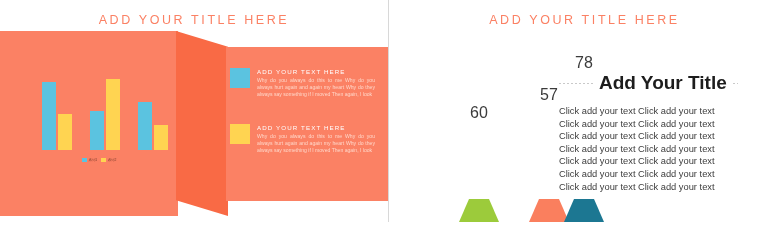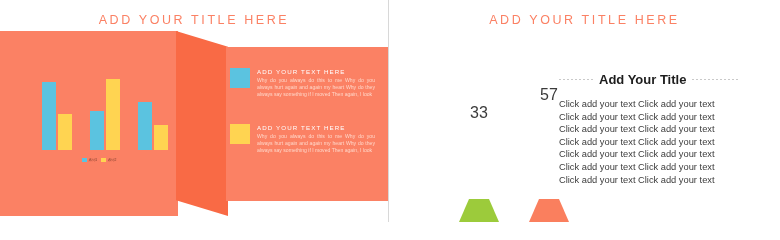--- a/index.html
+++ b/index.html
@@ -68,21 +68,21 @@
   .r-val{position:absolute;left:50%;transform:translateX(-50%);
          color:#3b3b3b;font-size:16px;white-space:nowrap;}
 
   
   .r-copy{position:absolute;left:170px;top:72px;width:220px;}
   .r-copy-head{position:relative;display:flex;align-items:center;gap:6px;
                margin-bottom:11px;}
   .r-rule{flex:1 1 auto;height:1px;
           background:repeating-linear-gradient(to right,#c9c9c9 0 2px,transparent 2px 4px);}
   .r-rule.short{flex:0 0 34px;}
-  .r-copy-title{font-size:13px;font-weight:bold;color:#1d1d1d;
+  .r-copy-title{font-size:19px;font-weight:bold;color:#1d1d1d;
                 white-space:nowrap;}
   .r-copy-body{color:#3c3c3c;font-size:9.3px;line-height:12.6px;
                white-space:nowrap;}
 </style>
 </head>
 <body>
 
 <div class="stage">
 
   <div class="slide-left">
@@ -137,38 +137,46 @@
   <div class="slide-divider"></div>
 
   <div class="slide-right">
 
     <div class="r-title">ADD  YOUR  TITLE  HERE</div>
 
     <div class="r-chart">
 
 
       <div class="r-barwrap" style="left:45px;width:26px;height:96px;">
-        <div class="r-val" style="top:-22px;">33</div>
+        <div class="r-val" style="top:-22px;">60</div>
         <div class="r-bar">
           <div class="foot" style="background:#9ccb3b;clip-path:polygon(25% 0,75% 0,100% 100%,0 100%);"></div>
           <div class="shaft" style="background:#9ccb3b;"></div>
 
         </div>
       </div>
 
 
       <div class="r-barwrap" style="left:115px;width:26px;height:114px;">
         <div class="r-val" style="top:-22px;">57</div>
         <div class="r-bar">
           <div class="foot" style="background:#fa7f5e;clip-path:polygon(25% 0,75% 0,100% 100%,0 100%);"></div>
           <div class="shaft" style="background:#fa7f5e;"></div>
 
         </div>
       </div>
 
+      <div class="r-barwrap" style="left:150px;width:26px;height:145px;">
+        <div class="r-val" style="top:-23px;">78</div>
+        <div class="r-bar">
+          <div class="foot" style="background:#1c7792;clip-path:polygon(25% 0,75% 0,100% 100%,0 100%);"></div>
+          <div class="shaft" style="background:#1c7792;"></div>
+
+        </div>
+      </div>
     </div>
 
     <div class="r-copy">
       <div class="r-copy-head">
         <span class="r-rule short"></span>
         <span class="r-copy-title">Add Your Title</span>
         <span class="r-rule"></span>
       </div>
       <div class="r-copy-body">Click add your text Click add your text</div>
       <div class="r-copy-body">Click add your text Click add your text</div>

